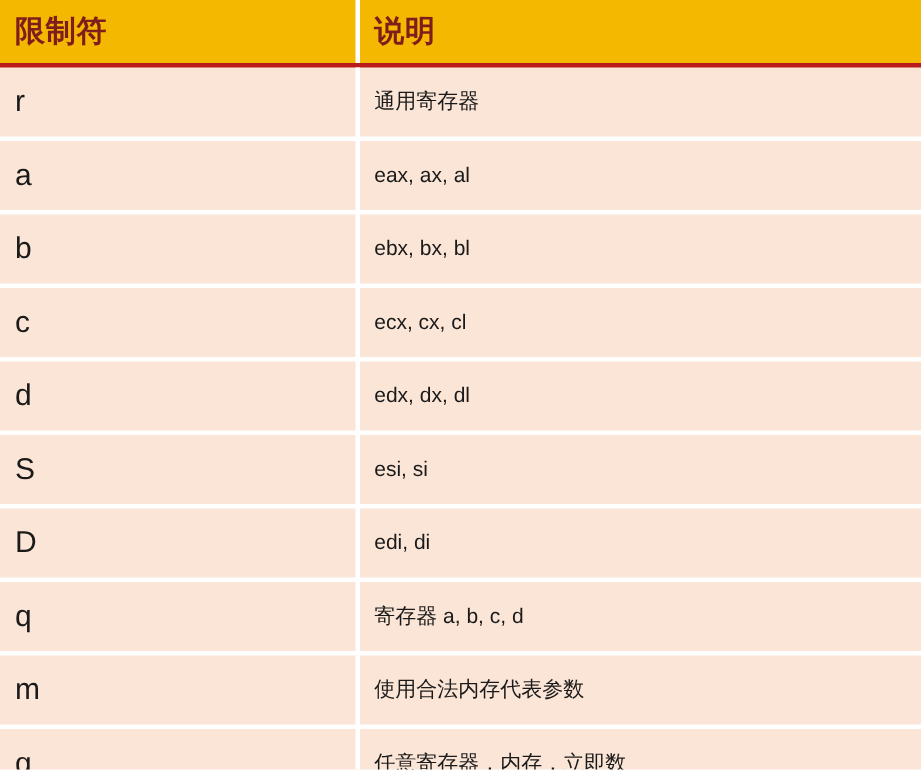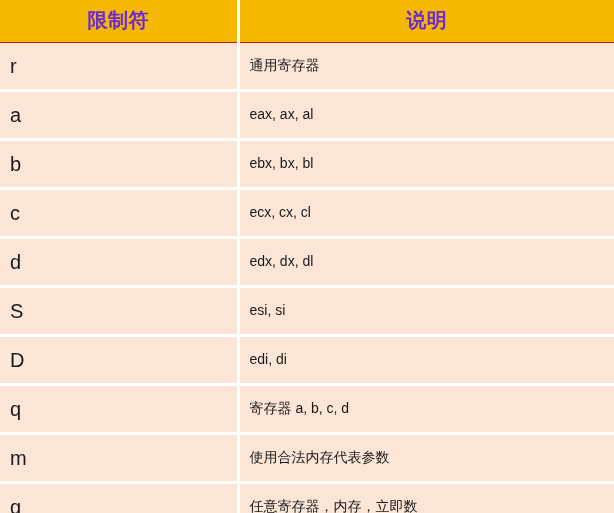--- a/index.html
+++ b/index.html
@@ -21,27 +21,27 @@
   table.constraints {
     border-collapse: collapse;
     width: 614px;
     table-layout: fixed;
   }
   table.constraints col.col-sym { width: 238px; }
   table.constraints col.col-desc { width: 376px; }
 
   table.constraints th {
     background: #f5b800;
-    color: #6d28d9;
+    color: #7f1d1d;
     font-size: 20px;
     font-weight: bold;
-    text-align: center;
+    text-align: left;
     padding: 7px 10px 8px 10px;
     border-right: 3px solid #ffffff;
-    border-bottom: 1px solid #b91c1c;
+    border-bottom: 3px solid #b91c1c;
     height: 26px;
     vertical-align: middle;
     letter-spacing: 0.5px;
   }
   table.constraints th:last-child {
     border-right: none;
   }
   table.constraints td {
     background: #fbe5d6;
     color: #1a1a1a;

